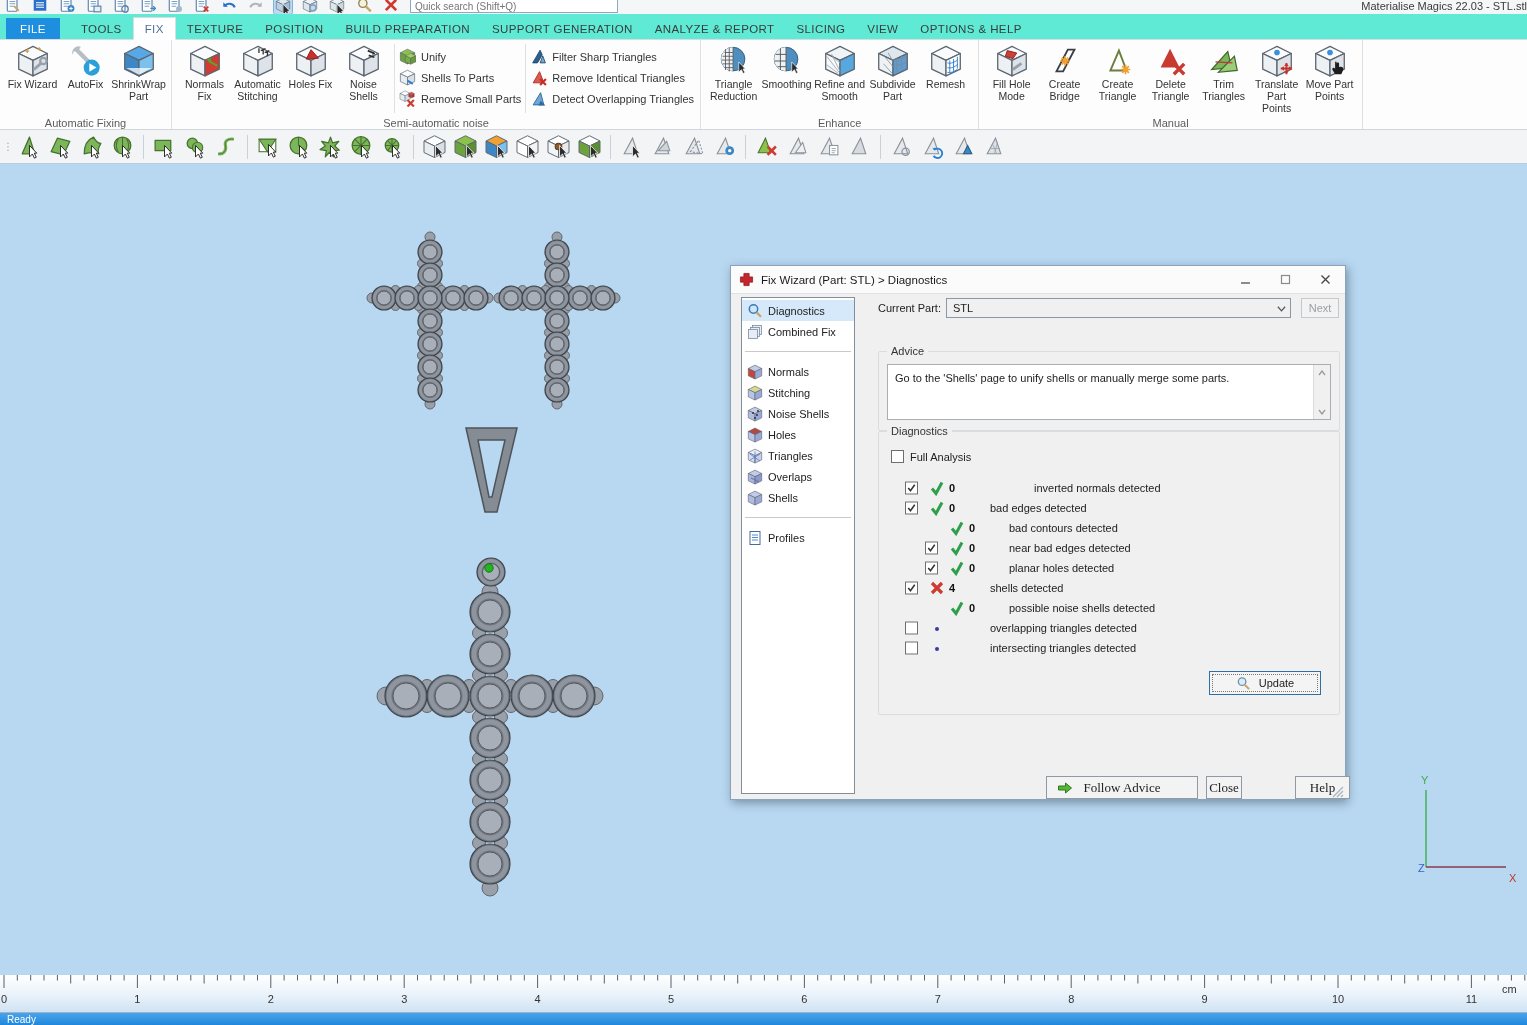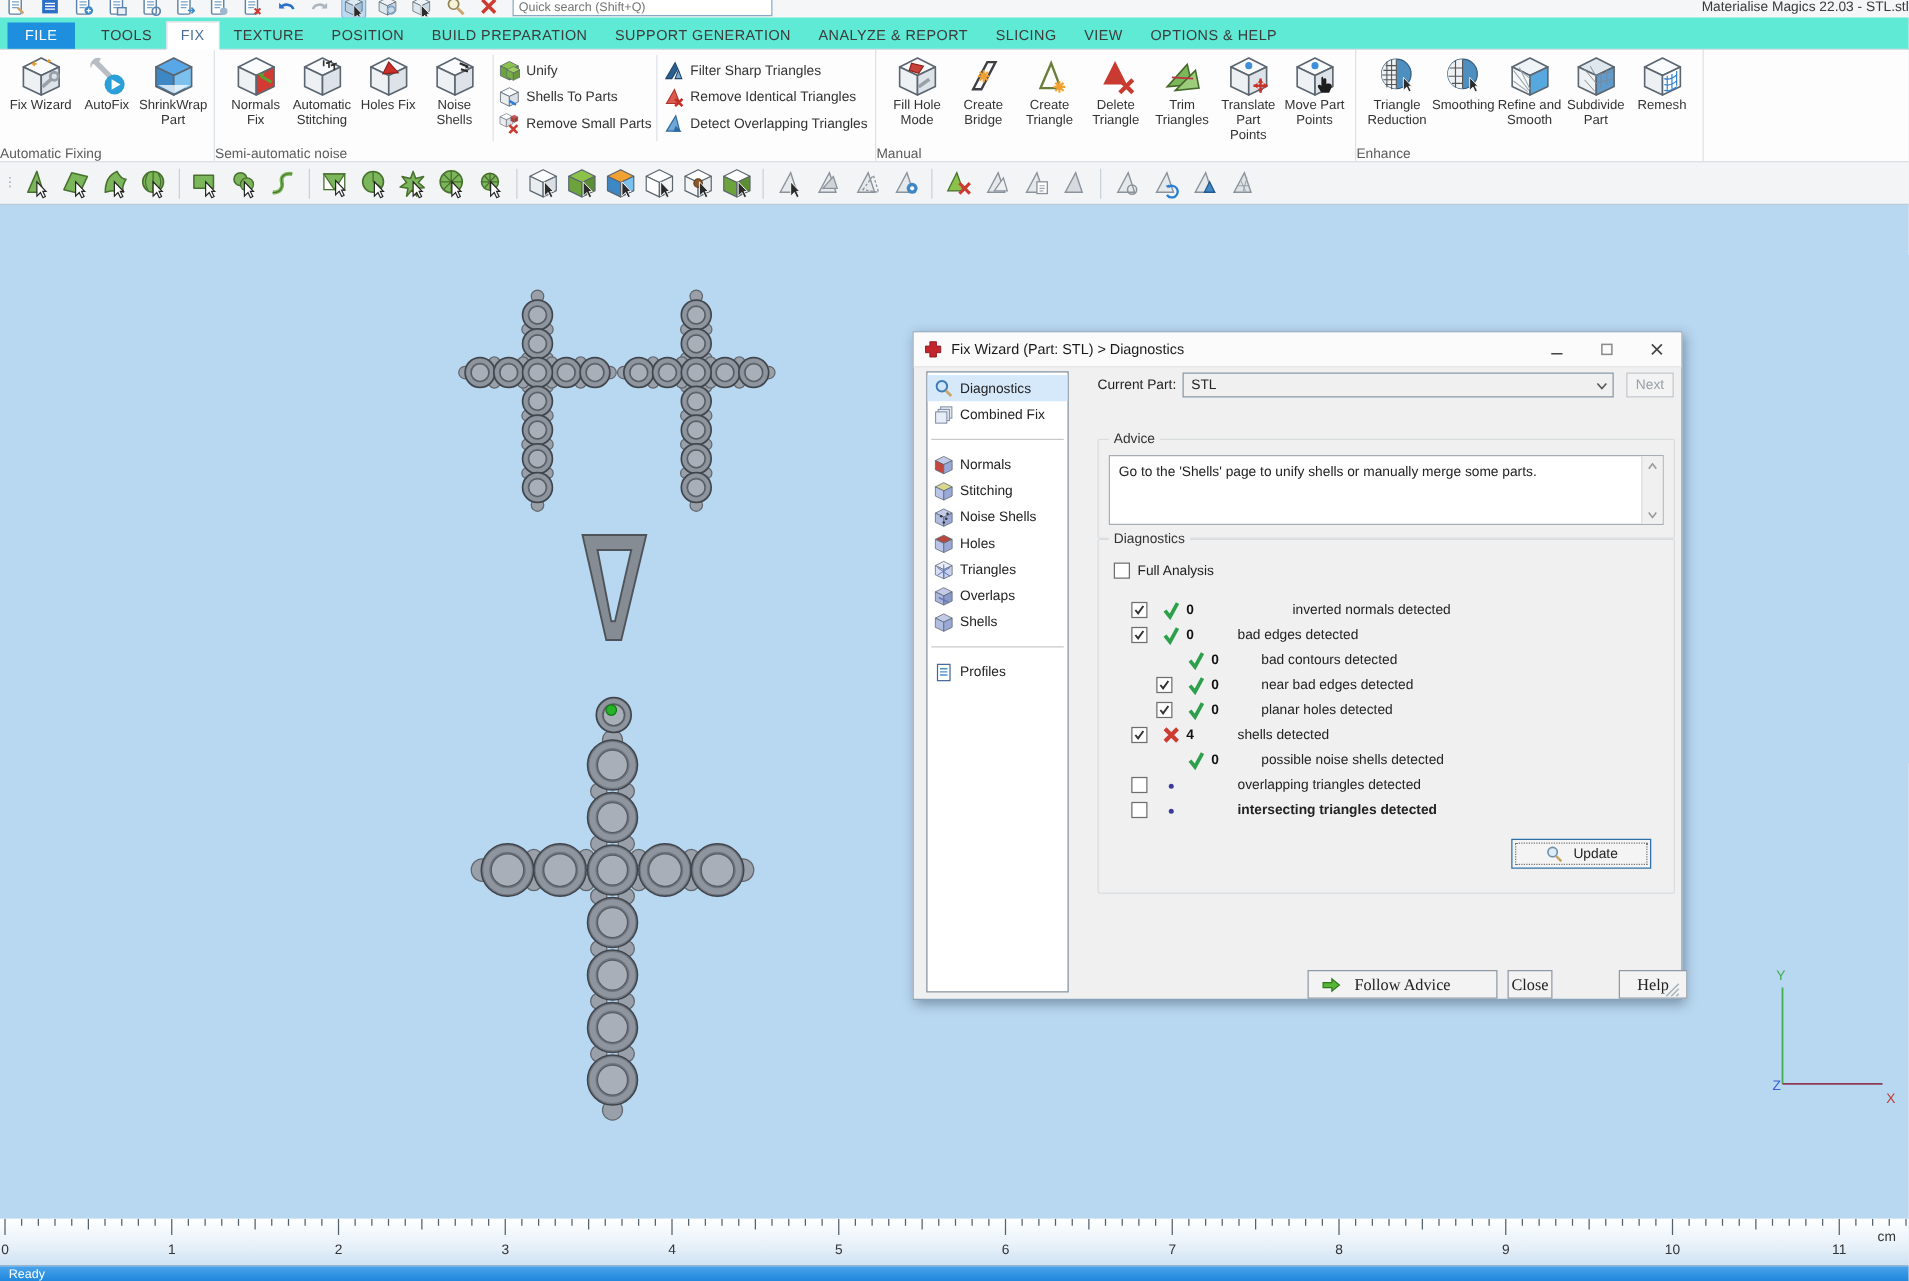--- a/index.html
+++ b/index.html
@@ -17,21 +17,21 @@
 
   
   .tabs{position:absolute;left:0;top:14px;width:1527px;height:26px;background:#5eead4;display:flex;align-items:flex-end;border-bottom:1px solid #d8dde3;box-sizing:border-box}
   .tab{font-size:11.5px;color:#3c3c3c;padding:5px 11px 4px;letter-spacing:.4px;cursor:default;white-space:nowrap}
   .tab.file{background:#1e8ede;color:#fff;margin:0 10px 0 6px;padding:5px 14px 4px}
   .tab.active{background:#fff;border:1px solid #d8dde3;border-bottom:1px solid #fff;margin-bottom:-1px;color:#4d7296}
 
   
   .ribbon{position:absolute;left:0;top:40px;width:1527px;height:90px;background:#fdfdfe;border-bottom:1px solid #cfd6dd;box-sizing:border-box;display:flex}
   .rgroup{position:relative;border-right:1px solid #dde2e7;padding:3px 6px 13px;display:flex;align-items:flex-start;box-sizing:border-box;height:100%}
-  .rgroup-label{position:absolute;bottom:0;left:0;right:0;font-size:11px;color:#5c5c5c;white-space:nowrap}
+  .rgroup-label{position:absolute;bottom:0;left:0;right:0;text-align:center;font-size:11px;color:#5c5c5c;white-space:nowrap}
   .rbtn{display:flex;flex-direction:column;align-items:center;width:51px;padding:1px 1px;font-size:10.5px;color:#333;text-align:center;line-height:1.12;cursor:default}
   .rbtn .icon{width:34px;height:34px;margin-bottom:1px}
   .gsep{width:1px;background:#dde2e7;align-self:stretch;margin:1px 4px 3px}
   .scol{display:flex;flex-direction:column;gap:4px;padding-top:5px}
   .sbtn{display:flex;align-items:center;gap:5px;font-size:11px;color:#333;white-space:nowrap;cursor:default}
   .sbtn .icon{width:17px;height:17px}
 
   
   .seltb{position:absolute;left:0;top:130px;width:1527px;height:34px;background:#f2f4f6;border-bottom:1px solid #bccbd8;box-sizing:border-box;display:flex;align-items:center;padding-left:3px}
   .grip{color:#9aa4ad;font-size:10px;letter-spacing:0;margin-right:6px;line-height:3px;width:5px}
@@ -419,20 +419,94 @@
             </span>
             <span>Detect Overlapping Triangles</span>
           </div>
         </div>
         <div class="rgroup-label">Semi-automatic noise</div>
       </div>
       <div class="rgroup">
         <div class="rbtn">
           <span class="icon ">
             <svg viewBox="0 0 36 36">
+              <circle cx="17" cy="16" r="12.5" fill="#4f8fc0" stroke="#31597c"></circle>
+              <path d="M17 3.5a12.5 12.5 0 0 0 0 25z" fill="#eef2f5"></path>
+              <g stroke="#555" stroke-width=".9">
+                <path d="M8 9h9M6 13h11M5 17h12M6 21h11M8 25h9M9 5.5v22M13 4v25M17 3.5v25"></path>
+              </g>
+              <path transform="translate(23 19)" d="M0 0v11l2.8-2.8 1.9 4 1.8-.9-1.9-3.9H7z" fill="#2b2b2b" stroke="#fff" stroke-width=".7"></path>
+            </svg>
+          </span>
+          <span>Triangle Reduction</span>
+        </div>
+        <div class="rbtn">
+          <span class="icon ">
+            <svg viewBox="0 0 36 36">
+              <circle cx="17" cy="16" r="12.5" fill="#4f8fc0" stroke="#31597c"></circle>
+              <path d="M17 3.5a12.5 12.5 0 0 0 0 25z" fill="#eef2f5"></path>
+              <g stroke="#555" stroke-width="1">
+                <path d="M6 11h11M5 18h12M8 24h9M11 4.5v23M17 3.5v25"></path>
+              </g>
+              <path transform="translate(23 19)" d="M0 0v11l2.8-2.8 1.9 4 1.8-.9-1.9-3.9H7z" fill="#2b2b2b" stroke="#fff" stroke-width=".7"></path>
+            </svg>
+          </span>
+          <span>Smoothing</span>
+        </div>
+        <div class="rbtn">
+          <span class="icon ">
+            <svg viewBox="0 0 36 36">
+              <g stroke="#5c6670" stroke-width="1.38" stroke-linejoin="round">
+                <path d="M18 2.5200000000000005L33.120000000000005 10.080000000000002L18 17.28L2.88 10.080000000000002Z" fill="#eef4f8"></path>
+                <path d="M2.88 10.080000000000002L18 17.28L18 33.839999999999996L2.88 26.64Z" fill="#f6f8fa"></path>
+                <path d="M18 17.28L33.120000000000005 10.080000000000002L33.120000000000005 26.64L18 33.839999999999996Z" fill="#58a8e0"></path>
+              </g>
+              <g stroke="#9aa6b0" stroke-width=".9" fill="none">
+                <path d="M4 13l13 17M9 10.5L18 29M4 22l12 9M12 15l6 5"></path>
+              </g>
+            </svg>
+          </span>
+          <span>Refine and Smooth</span>
+        </div>
+        <div class="rbtn">
+          <span class="icon ">
+            <svg viewBox="0 0 36 36">
+              <g stroke="#5c6670" stroke-width="1.38" stroke-linejoin="round">
+                <path d="M18 2.5200000000000005L33.120000000000005 10.080000000000002L18 17.28L2.88 10.080000000000002Z" fill="#dfe7ee"></path>
+                <path d="M2.88 10.080000000000002L18 17.28L18 33.839999999999996L2.88 26.64Z" fill="#eef2f5"></path>
+                <path d="M18 17.28L33.120000000000005 10.080000000000002L33.120000000000005 26.64L18 33.839999999999996Z" fill="#5e9bce"></path>
+              </g>
+              <g stroke="#7d8994" stroke-width=".8" fill="none">
+                <path d="M8 12l10 12M13 9.5l5 9M8 21l9 10M18 17l14-3M18 24l14-4M22 15v14M27 12.5v13"></path>
+              </g>
+            </svg>
+          </span>
+          <span>Subdivide Part</span>
+        </div>
+        <div class="rbtn">
+          <span class="icon ">
+            <svg viewBox="0 0 36 36">
+              <g stroke="#5c6670" stroke-width="1.38" stroke-linejoin="round">
+                <path d="M18 2.5200000000000005L33.120000000000005 10.080000000000002L18 17.28L2.88 10.080000000000002Z" fill="#fafbfc"></path>
+                <path d="M2.88 10.080000000000002L18 17.28L18 33.839999999999996L2.88 26.64Z" fill="#eef1f4"></path>
+                <path d="M18 17.28L33.120000000000005 10.080000000000002L33.120000000000005 26.64L18 33.839999999999996Z" fill="#ffffff"></path>
+              </g>
+              <g stroke="#2f7fd0" stroke-width="1" fill="none">
+                <path d="M19.5 20c3.5 1.2 8-.8 11-3.5M19.5 25c3.5 1.2 8-.8 11-3.5M19.5 30c3 1 7.5-.8 10.5-3.2M22 17.5V30M26 16v12.5M30 13.5V26"></path>
+              </g>
+            </svg>
+          </span>
+          <span>Remesh</span>
+        </div>
+        <div class="rgroup-label">Enhance</div>
+      </div>
+      <div class="rgroup">
+        <div class="rbtn">
+          <span class="icon ">
+            <svg viewBox="0 0 36 36">
               <g stroke="#5c6670" stroke-width="1.38" stroke-linejoin="round">
                 <path d="M18 2.5200000000000005L33.120000000000005 10.080000000000002L18 17.28L2.88 10.080000000000002Z" fill="#fafbfc"></path>
                 <path d="M2.88 10.080000000000002L18 17.28L18 33.839999999999996L2.88 26.64Z" fill="#eef1f4"></path>
                 <path d="M18 17.28L33.120000000000005 10.080000000000002L33.120000000000005 26.64L18 33.839999999999996Z" fill="#dde3e8"></path>
               </g>
               <path d="M13 7l10 2.5-4 6-8-2.5z" fill="#c8423a" stroke="#8c1f1b"></path>
               <path d="M19 27l9-6.5" stroke="#98a1a9" stroke-width="3"></path>
             </svg>
           </span>
           <span>Fill Hole Mode</span>
@@ -505,94 +579,20 @@
                 <path d="M2.88 10.080000000000002L18 17.28L18 33.839999999999996L2.88 26.64Z" fill="#eef1f4"></path>
                 <path d="M18 17.28L33.120000000000005 10.080000000000002L33.120000000000005 26.64L18 33.839999999999996Z" fill="#dde3e8"></path>
               </g>
               <circle cx="18" cy="9" r="3" fill="#3c8fd8"></circle>
               <path d="M25 21c0-1.8 2.6-1.8 2.6 0v3.5c2.8-1 5.4.6 4.4 2.8L30 32h-6.5l-2.8-4.5c-1-1.8.8-3 1.9-2l.8.8v-6.5c0-1.8 1.6-1.8 1.6.2z" fill="#1d1d1d"></path>
             </svg>
           </span>
           <span>Move Part Points</span>
         </div>
         <div class="rgroup-label">Manual</div>
-      </div>
-      <div class="rgroup">
-        <div class="rbtn">
-          <span class="icon ">
-            <svg viewBox="0 0 36 36">
-              <circle cx="17" cy="16" r="12.5" fill="#4f8fc0" stroke="#31597c"></circle>
-              <path d="M17 3.5a12.5 12.5 0 0 0 0 25z" fill="#eef2f5"></path>
-              <g stroke="#555" stroke-width=".9">
-                <path d="M8 9h9M6 13h11M5 17h12M6 21h11M8 25h9M9 5.5v22M13 4v25M17 3.5v25"></path>
-              </g>
-              <path transform="translate(23 19)" d="M0 0v11l2.8-2.8 1.9 4 1.8-.9-1.9-3.9H7z" fill="#2b2b2b" stroke="#fff" stroke-width=".7"></path>
-            </svg>
-          </span>
-          <span>Triangle Reduction</span>
-        </div>
-        <div class="rbtn">
-          <span class="icon ">
-            <svg viewBox="0 0 36 36">
-              <circle cx="17" cy="16" r="12.5" fill="#4f8fc0" stroke="#31597c"></circle>
-              <path d="M17 3.5a12.5 12.5 0 0 0 0 25z" fill="#eef2f5"></path>
-              <g stroke="#555" stroke-width="1">
-                <path d="M6 11h11M5 18h12M8 24h9M11 4.5v23M17 3.5v25"></path>
-              </g>
-              <path transform="translate(23 19)" d="M0 0v11l2.8-2.8 1.9 4 1.8-.9-1.9-3.9H7z" fill="#2b2b2b" stroke="#fff" stroke-width=".7"></path>
-            </svg>
-          </span>
-          <span>Smoothing</span>
-        </div>
-        <div class="rbtn">
-          <span class="icon ">
-            <svg viewBox="0 0 36 36">
-              <g stroke="#5c6670" stroke-width="1.38" stroke-linejoin="round">
-                <path d="M18 2.5200000000000005L33.120000000000005 10.080000000000002L18 17.28L2.88 10.080000000000002Z" fill="#eef4f8"></path>
-                <path d="M2.88 10.080000000000002L18 17.28L18 33.839999999999996L2.88 26.64Z" fill="#f6f8fa"></path>
-                <path d="M18 17.28L33.120000000000005 10.080000000000002L33.120000000000005 26.64L18 33.839999999999996Z" fill="#58a8e0"></path>
-              </g>
-              <g stroke="#9aa6b0" stroke-width=".9" fill="none">
-                <path d="M4 13l13 17M9 10.5L18 29M4 22l12 9M12 15l6 5"></path>
-              </g>
-            </svg>
-          </span>
-          <span>Refine and Smooth</span>
-        </div>
-        <div class="rbtn">
-          <span class="icon ">
-            <svg viewBox="0 0 36 36">
-              <g stroke="#5c6670" stroke-width="1.38" stroke-linejoin="round">
-                <path d="M18 2.5200000000000005L33.120000000000005 10.080000000000002L18 17.28L2.88 10.080000000000002Z" fill="#dfe7ee"></path>
-                <path d="M2.88 10.080000000000002L18 17.28L18 33.839999999999996L2.88 26.64Z" fill="#eef2f5"></path>
-                <path d="M18 17.28L33.120000000000005 10.080000000000002L33.120000000000005 26.64L18 33.839999999999996Z" fill="#5e9bce"></path>
-              </g>
-              <g stroke="#7d8994" stroke-width=".8" fill="none">
-                <path d="M8 12l10 12M13 9.5l5 9M8 21l9 10M18 17l14-3M18 24l14-4M22 15v14M27 12.5v13"></path>
-              </g>
-            </svg>
-          </span>
-          <span>Subdivide Part</span>
-        </div>
-        <div class="rbtn">
-          <span class="icon ">
-            <svg viewBox="0 0 36 36">
-              <g stroke="#5c6670" stroke-width="1.38" stroke-linejoin="round">
-                <path d="M18 2.5200000000000005L33.120000000000005 10.080000000000002L18 17.28L2.88 10.080000000000002Z" fill="#fafbfc"></path>
-                <path d="M2.88 10.080000000000002L18 17.28L18 33.839999999999996L2.88 26.64Z" fill="#eef1f4"></path>
-                <path d="M18 17.28L33.120000000000005 10.080000000000002L33.120000000000005 26.64L18 33.839999999999996Z" fill="#ffffff"></path>
-              </g>
-              <g stroke="#2f7fd0" stroke-width="1" fill="none">
-                <path d="M19.5 20c3.5 1.2 8-.8 11-3.5M19.5 25c3.5 1.2 8-.8 11-3.5M19.5 30c3 1 7.5-.8 10.5-3.2M22 17.5V30M26 16v12.5M30 13.5V26"></path>
-              </g>
-            </svg>
-          </span>
-          <span>Remesh</span>
-        </div>
-        <div class="rgroup-label">Enhance</div>
       </div>
     </div>
   <div id="seltb" class="seltb">
       <span class="grip">⋮</span>
       <span class="icon stool">
         <svg viewBox="0 0 24 24">
           <path d="M5 19L12 3l5 16z" fill="#7cb65a" stroke="#48702e" stroke-width="1.2" stroke-linejoin="round"></path>
           <path transform="translate(12 11)" d="M0 0v11l2.8-2.8 1.9 4 1.8-.9-1.9-3.9H7z" fill="#fff" stroke="#222" stroke-width=".9"></path>
         </svg>
       </span>
@@ -1286,21 +1286,21 @@
             </div>
             <div class="drow" style="top: 186px;">
               <span class="cbx" style="left: 26px;"></span>
               <span class="dst icon" style="left: 50px;">
                 <svg viewBox="0 0 16 16">
                   <circle cx="8" cy="9" r="2" fill="#3a3a9e"></circle>
                 </svg>
               </span>
               <span class="dlbl" style="left: 111px;">overlapping triangles detected</span>
             </div>
-            <div class="drow" style="top: 206px; font-weight: bold;">
+            <div class="drow" style="top: 206px;">
               <span class="cbx" style="left: 26px;"></span>
               <span class="dst icon" style="left: 50px;">
                 <svg viewBox="0 0 16 16">
                   <circle cx="8" cy="9" r="2" fill="#3a3a9e"></circle>
                 </svg>
               </span>
               <span class="dlbl" style="left: 111px;">intersecting triangles detected</span>
             </div>
           </div>
         <button class="updatebtn">

